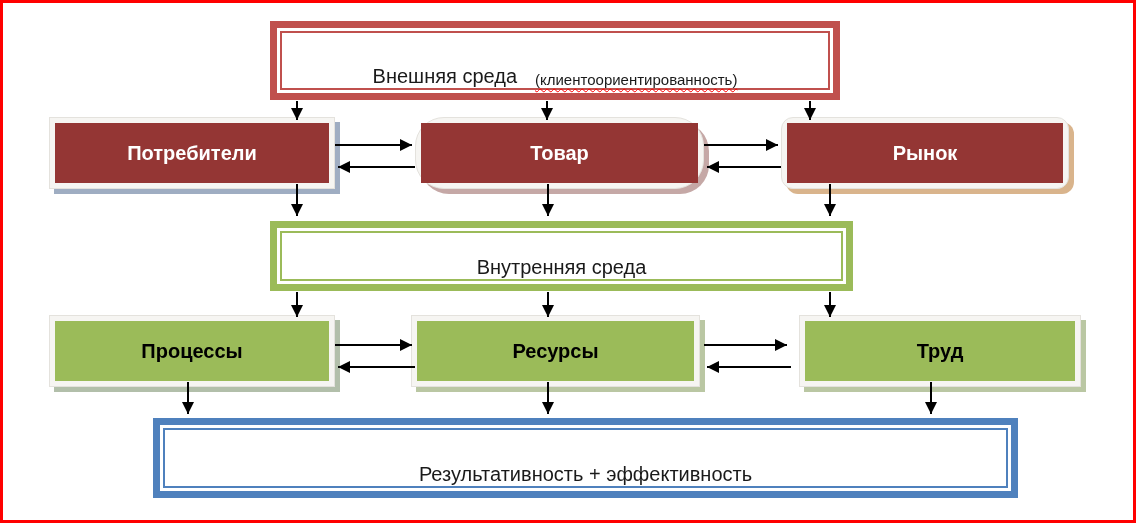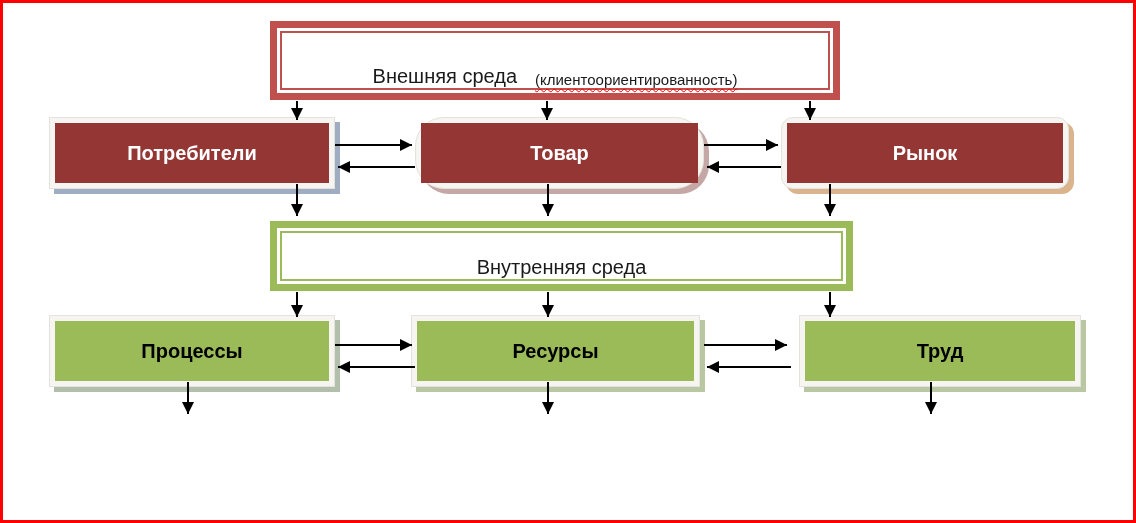--- a/index.html
+++ b/index.html
@@ -113,20 +113,25 @@
   <div class="cell green2" id="processes-box">
     <div class="cell-fill">Процессы</div>
   </div>
   <div class="cell green2" id="resources-box">
     <div class="cell-fill">Ресурсы</div>
   </div>
   <div class="cell green2" id="labor-box">
     <div class="cell-fill">Труд</div>
   </div>
 
+  <div class="banner blue" id="result-box">
+    <div class="banner-mid">
+      <div class="banner-inner">Результативность + эффективность</div>
+    </div>
+  </div>
 
   <svg id="arrows" viewBox="0 0 1136 523">
     <defs>
       <marker id="ah" viewBox="0 0 8 8" refX="8" refY="4" markerWidth="6" markerHeight="6" orient="auto" markerUnits="strokeWidth">
         <path d="M0,0 L8,4 L0,8 Z" fill="#000000"></path>
       </marker>
     </defs>
 
     <line x1="294" y1="98" x2="294" y2="117" marker-end="url(#ah)"></line>
     <line x1="544" y1="98" x2="544" y2="117" marker-end="url(#ah)"></line>

